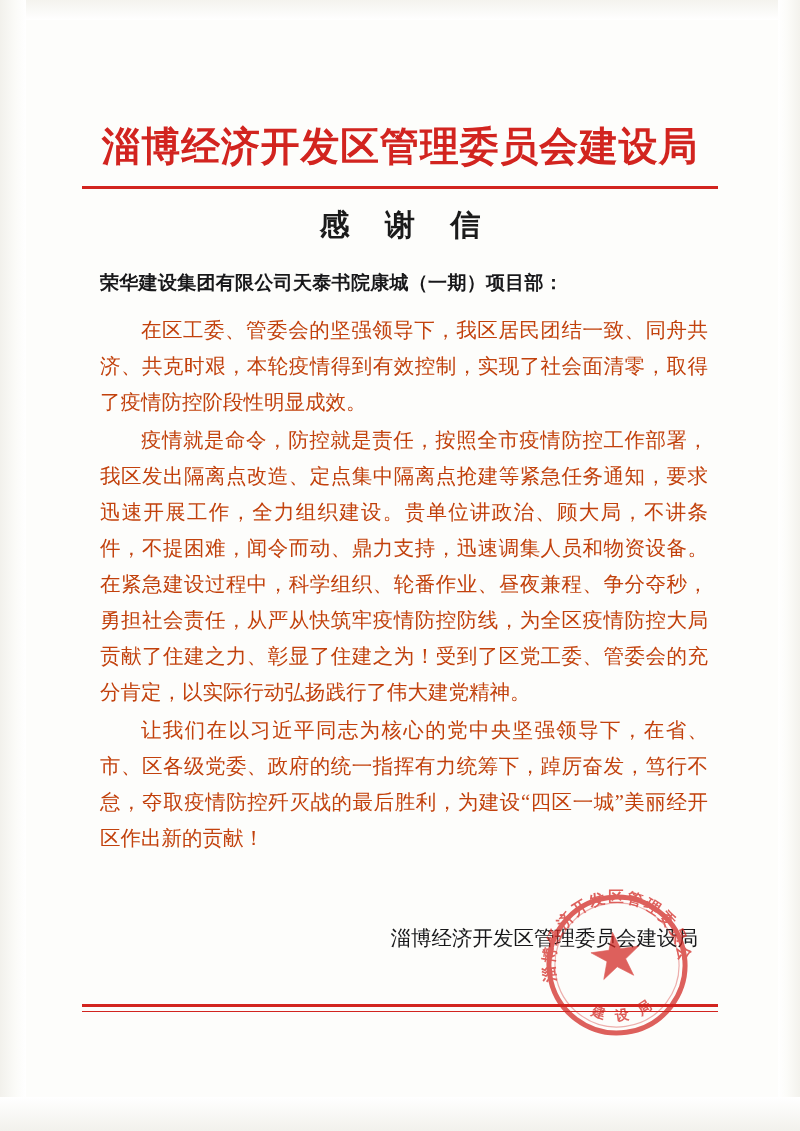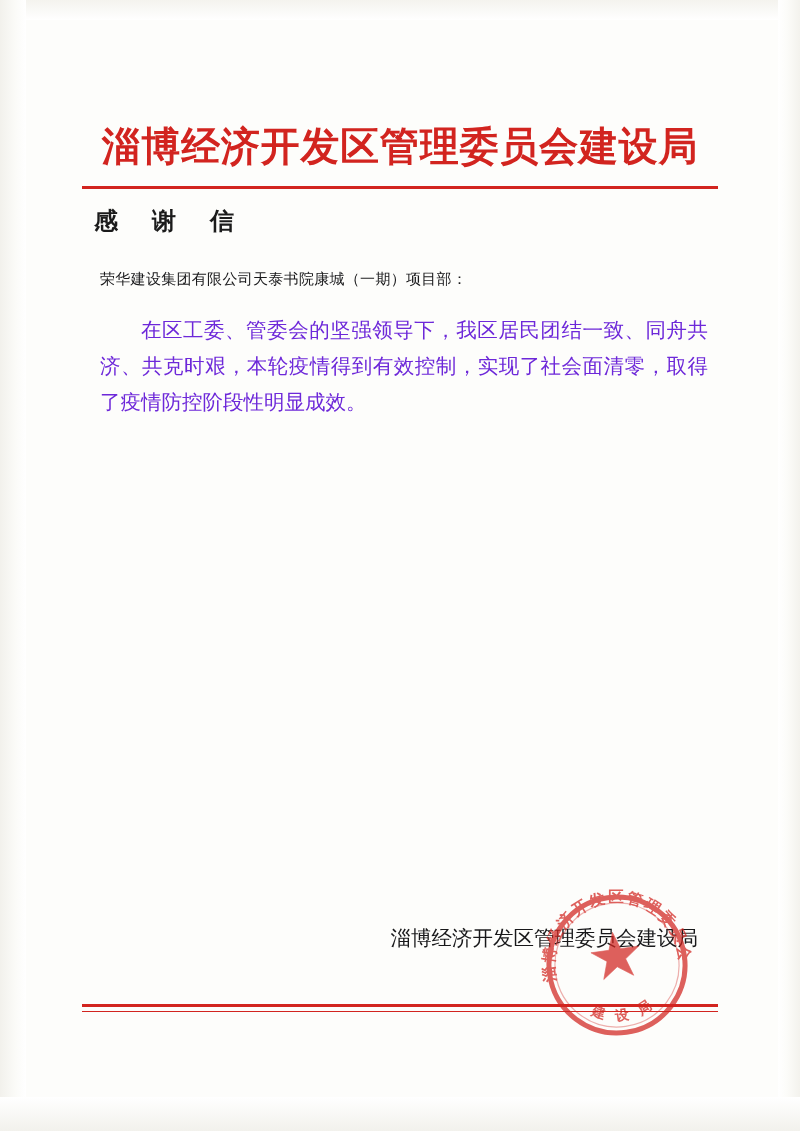--- a/index.html
+++ b/index.html
@@ -75,45 +75,47 @@
     width: 636px;
     height: 3px;
     background: #d2241f;
   }
 
   .doc-title {
     position: absolute;
     top: 205px;
     left: 0;
     width: 640px;
-    font-size: 24px;
+    text-align: center;
+    font-size: 30px;
     font-weight: bold;
     letter-spacing: 14px;
     color: #1b1b1b;
     text-indent: 14px;
     font-family: Liberation Serif, serif;
   }
 
   .addressee {
     position: absolute;
     top: 270px;
     left: 20px;
     width: 610px;
-    font-size: 15px;
+    font-size: 19px;
     color: #18181a;
     letter-spacing: 0.3px;
+    font-weight: bold;
   }
 
   .body-text {
     position: absolute;
     top: 312px;
     left: 20px;
     width: 608px;
     font-size: 20.5px;
-    color: #6d28d9;
+    color: #c2410c;
     line-height: 36px;
     text-align: justify;
     text-justify: inter-character;
   }
   .body-text p {
     margin: 0 0 2px 0;
     text-indent: 41px;
   }
 
   .sign-block {
@@ -171,20 +173,22 @@
     <div class="letterhead">淄博经济开发区管理委员会建设局</div>
 
     <div class="head-rule"></div>
 
     <div class="doc-title">感 谢 信</div>
 
     <div class="addressee">荣华建设集团有限公司天泰书院康城（一期）项目部：</div>
 
     <div class="body-text">
       <p>在区工委、管委会的坚强领导下，我区居民团结一致、同舟共济、共克时艰，本轮疫情得到有效控制，实现了社会面清零，取得了疫情防控阶段性明显成效。</p>
+      <p>疫情就是命令，防控就是责任，按照全市疫情防控工作部署，我区发出隔离点改造、定点集中隔离点抢建等紧急任务通知，要求迅速开展工作，全力组织建设。贵单位讲政治、顾大局，不讲条件，不提困难，闻令而动、鼎力支持，迅速调集人员和物资设备。在紧急建设过程中，科学组织、轮番作业、昼夜兼程、争分夺秒，勇担社会责任，从严从快筑牢疫情防控防线，为全区疫情防控大局贡献了住建之力、彰显了住建之为！受到了区党工委、管委会的充分肯定，以实际行动弘扬践行了伟大建党精神。</p>
+      <p>让我们在以习近平同志为核心的党中央坚强领导下，在省、市、区各级党委、政府的统一指挥有力统筹下，踔厉奋发，笃行不怠，夺取疫情防控歼灭战的最后胜利，为建设“四区一城”美丽经开区作出新的贡献！</p>
     </div>
 
     <div class="sign-block">
       <div class="sign-org">淄博经济开发区管理委员会建设局</div>
     </div>
 
     <div class="seal">
       <svg width="170" height="170" viewBox="0 0 170 170" xmlns="http://www.w3.org/2000/svg">
         <defs>
           <path id="sealArcTop" d="M 22,85 A 63,63 0 0 1 148,85"></path>

